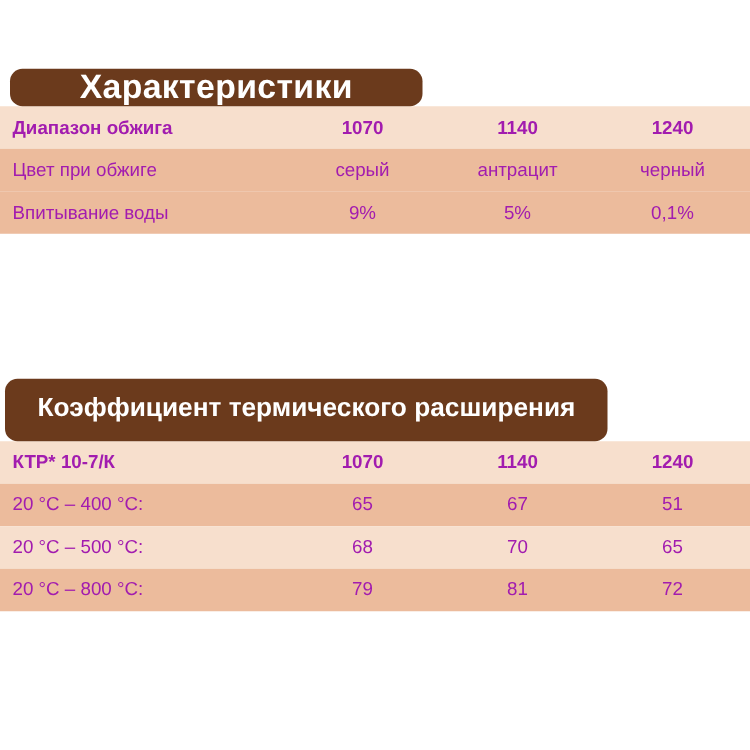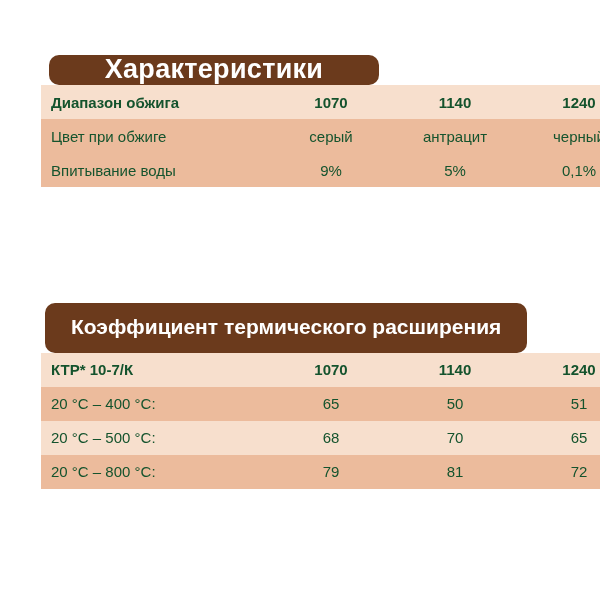--- a/index.html
+++ b/index.html
@@ -17,21 +17,20 @@
     position: relative;
     width: 600px;
     height: 600px;
   }
 
   
   .block {
     position: absolute;
     left: 0;
     width: 529px;
-    padding-left: 41px;
   }
   .block-title {
     display: inline-block;
     background: #6b3a1c;
     color: #ffffff;
     font-weight: bold;
     text-align: center;
     border-radius: 10px;
     box-sizing: border-box;
   }
@@ -55,21 +54,21 @@
 
   table.data {
     border-collapse: collapse;
     width: 600px;
     table-layout: fixed;
   }
   table.data td {
     height: 34px;
     padding: 0 10px;
     font-size: 15px;
-    color: #14532d;
+    color: #a21caf;
     box-sizing: border-box;
     vertical-align: middle;
   }
   table.data tr.odd td { background: #f7dfcd; }
   table.data tr.even td { background: #ecbb9c; }
 
   td.label {
     text-align: left;
     width: 228px;
   }
@@ -126,21 +125,21 @@
       <tbody>
         <tr class="odd header">
           <td class="label">КТР* 10-7/К</td>
           <td class="val">1070</td>
           <td class="val">1140</td>
           <td class="val">1240</td>
         </tr>
         <tr class="even">
           <td class="label">20 °C – 400 °C:</td>
           <td class="val">65</td>
-          <td class="val">50</td>
+          <td class="val">67</td>
           <td class="val">51</td>
         </tr>
         <tr class="odd">
           <td class="label">20 °C – 500 °C:</td>
           <td class="val">68</td>
           <td class="val">70</td>
           <td class="val">65</td>
         </tr>
         <tr class="even">
           <td class="label">20 °C – 800 °C:</td>

